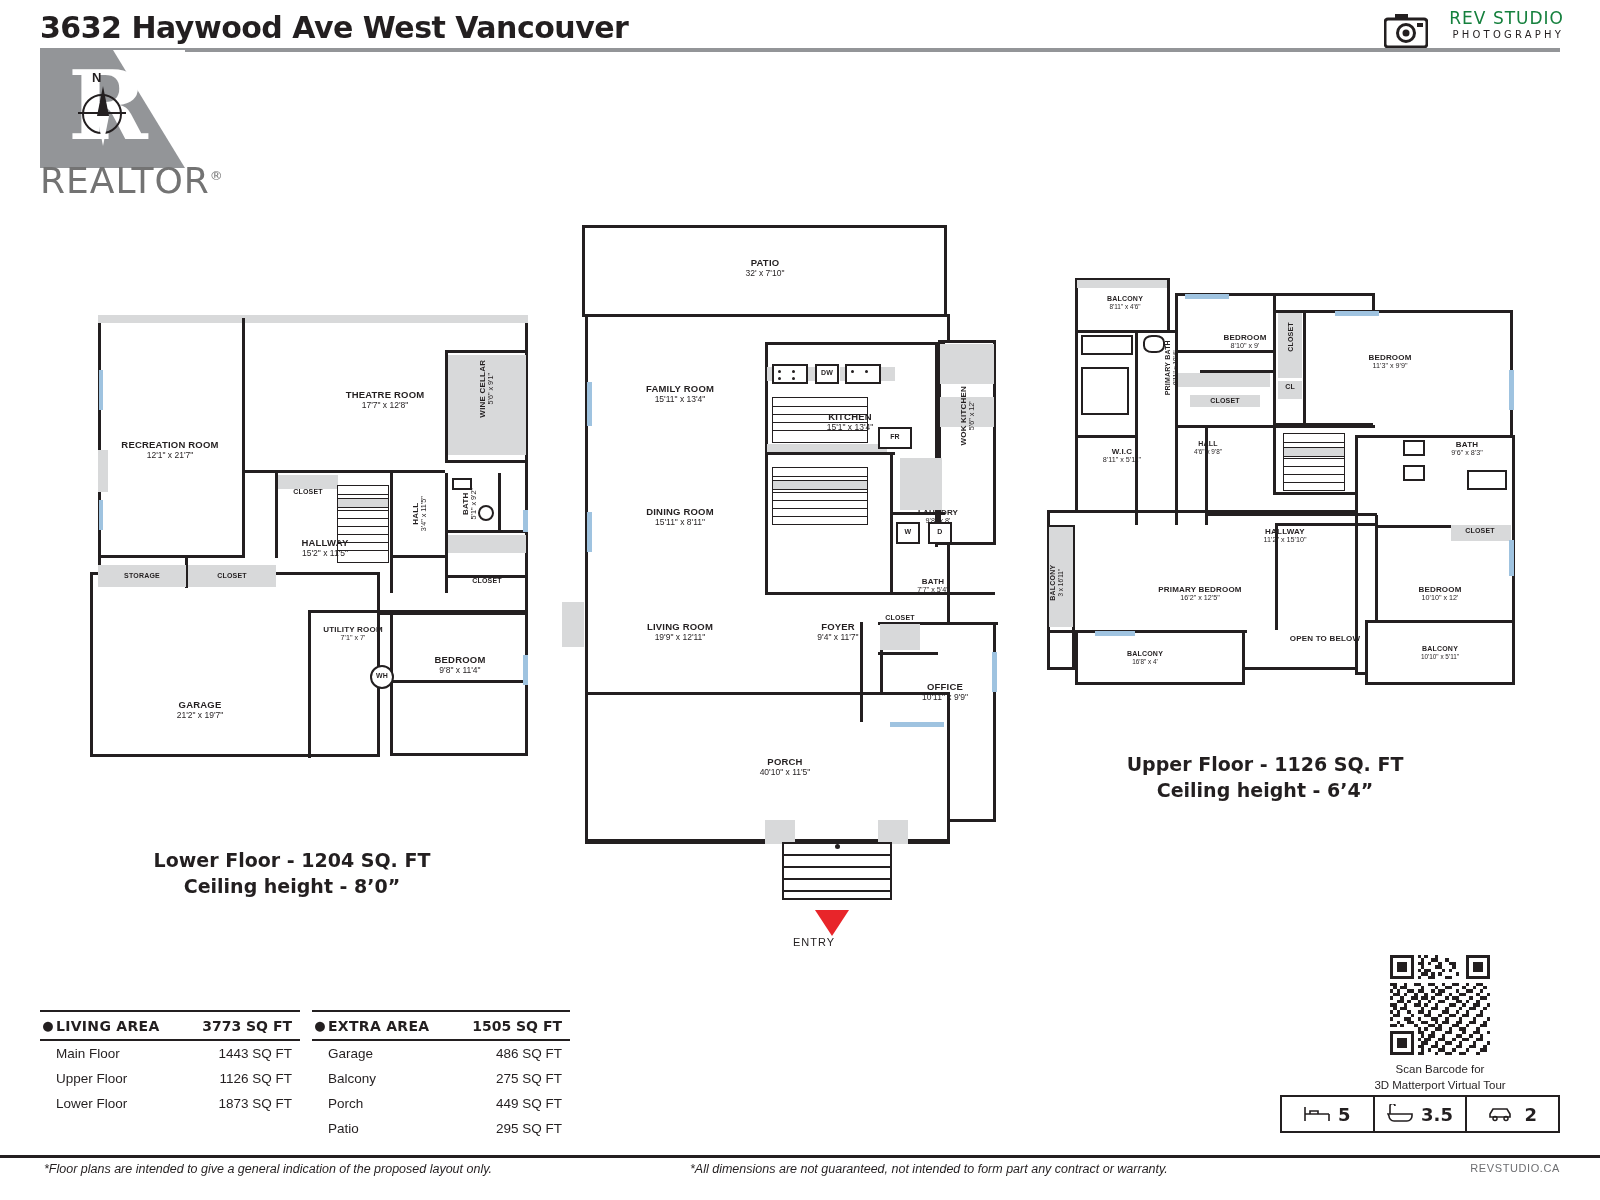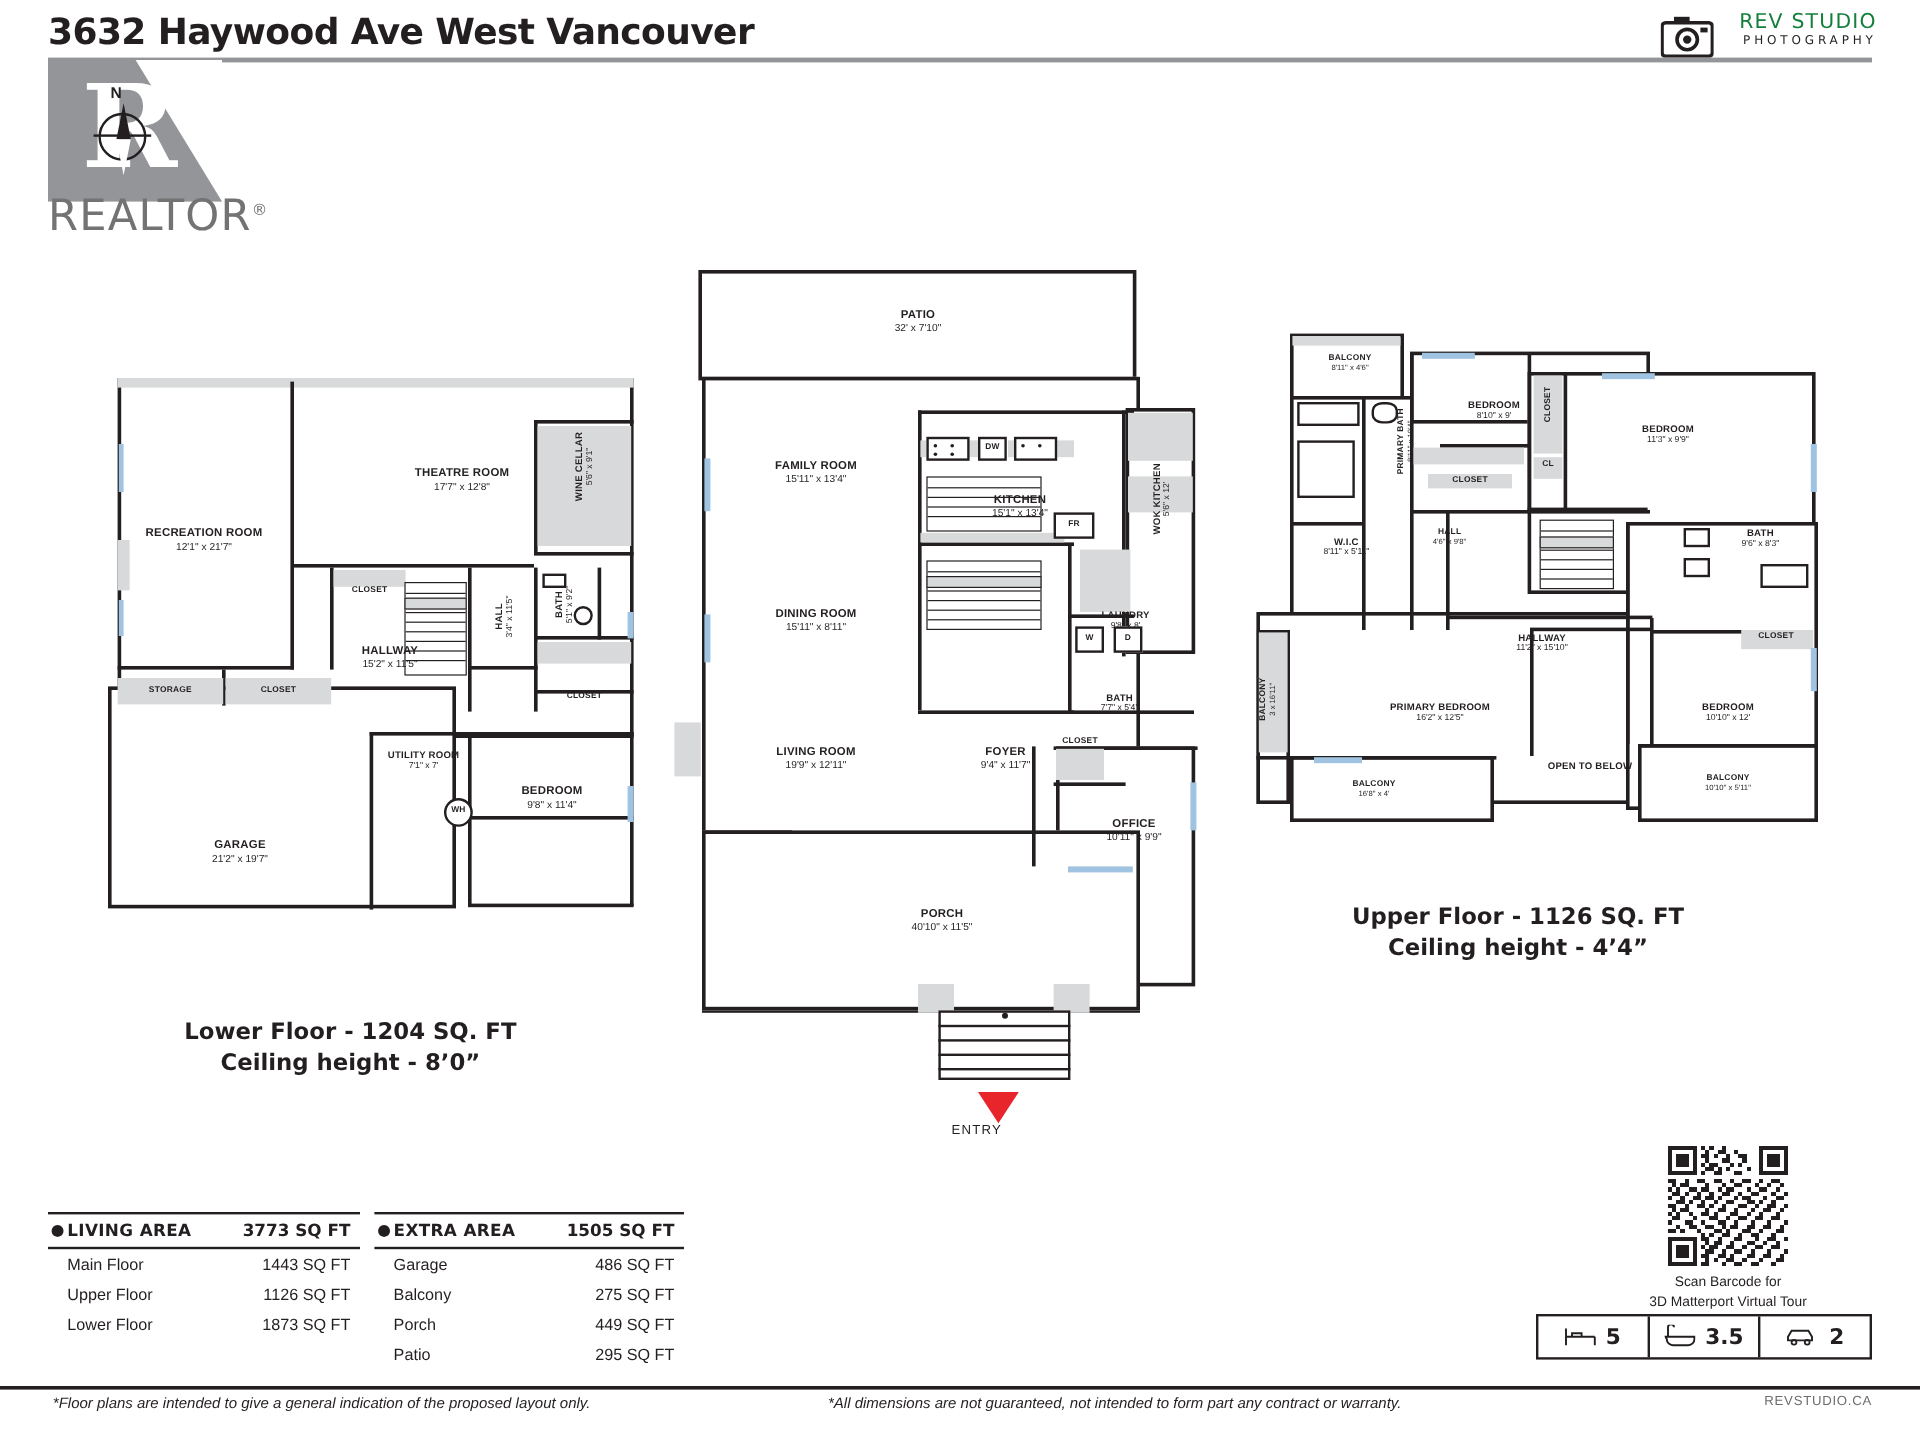--- a/index.html
+++ b/index.html
@@ -590,21 +590,21 @@
       <div class="dim">16'8" x 4'</div>
   </div>
   <div class="lbl xs" style="left:350px; top:370px; width:110px;">
     <div class="nm">BALCONY</div>
       <div class="dim">10'10" x 5'11"</div>
   </div>
 </div>
 
 <div class="floor-caption" style="left:1030px; top:752px; width:470px;">
   <div>Upper Floor - 1126 SQ. FT</div>
-  <div>Ceiling height - 4’4”</div>
+  <div>Ceiling height - 6’4”</div>
 </div>
 
 <div class="abs" id="area-box">
   <div class="col" id="col-living">
     <div class="area-head">
       <span class="bullet">●</span>
       <span class="t">LIVING AREA</span>
       <span class="v">3773 SQ FT</span>
     </div>
     <div class="area-row">

